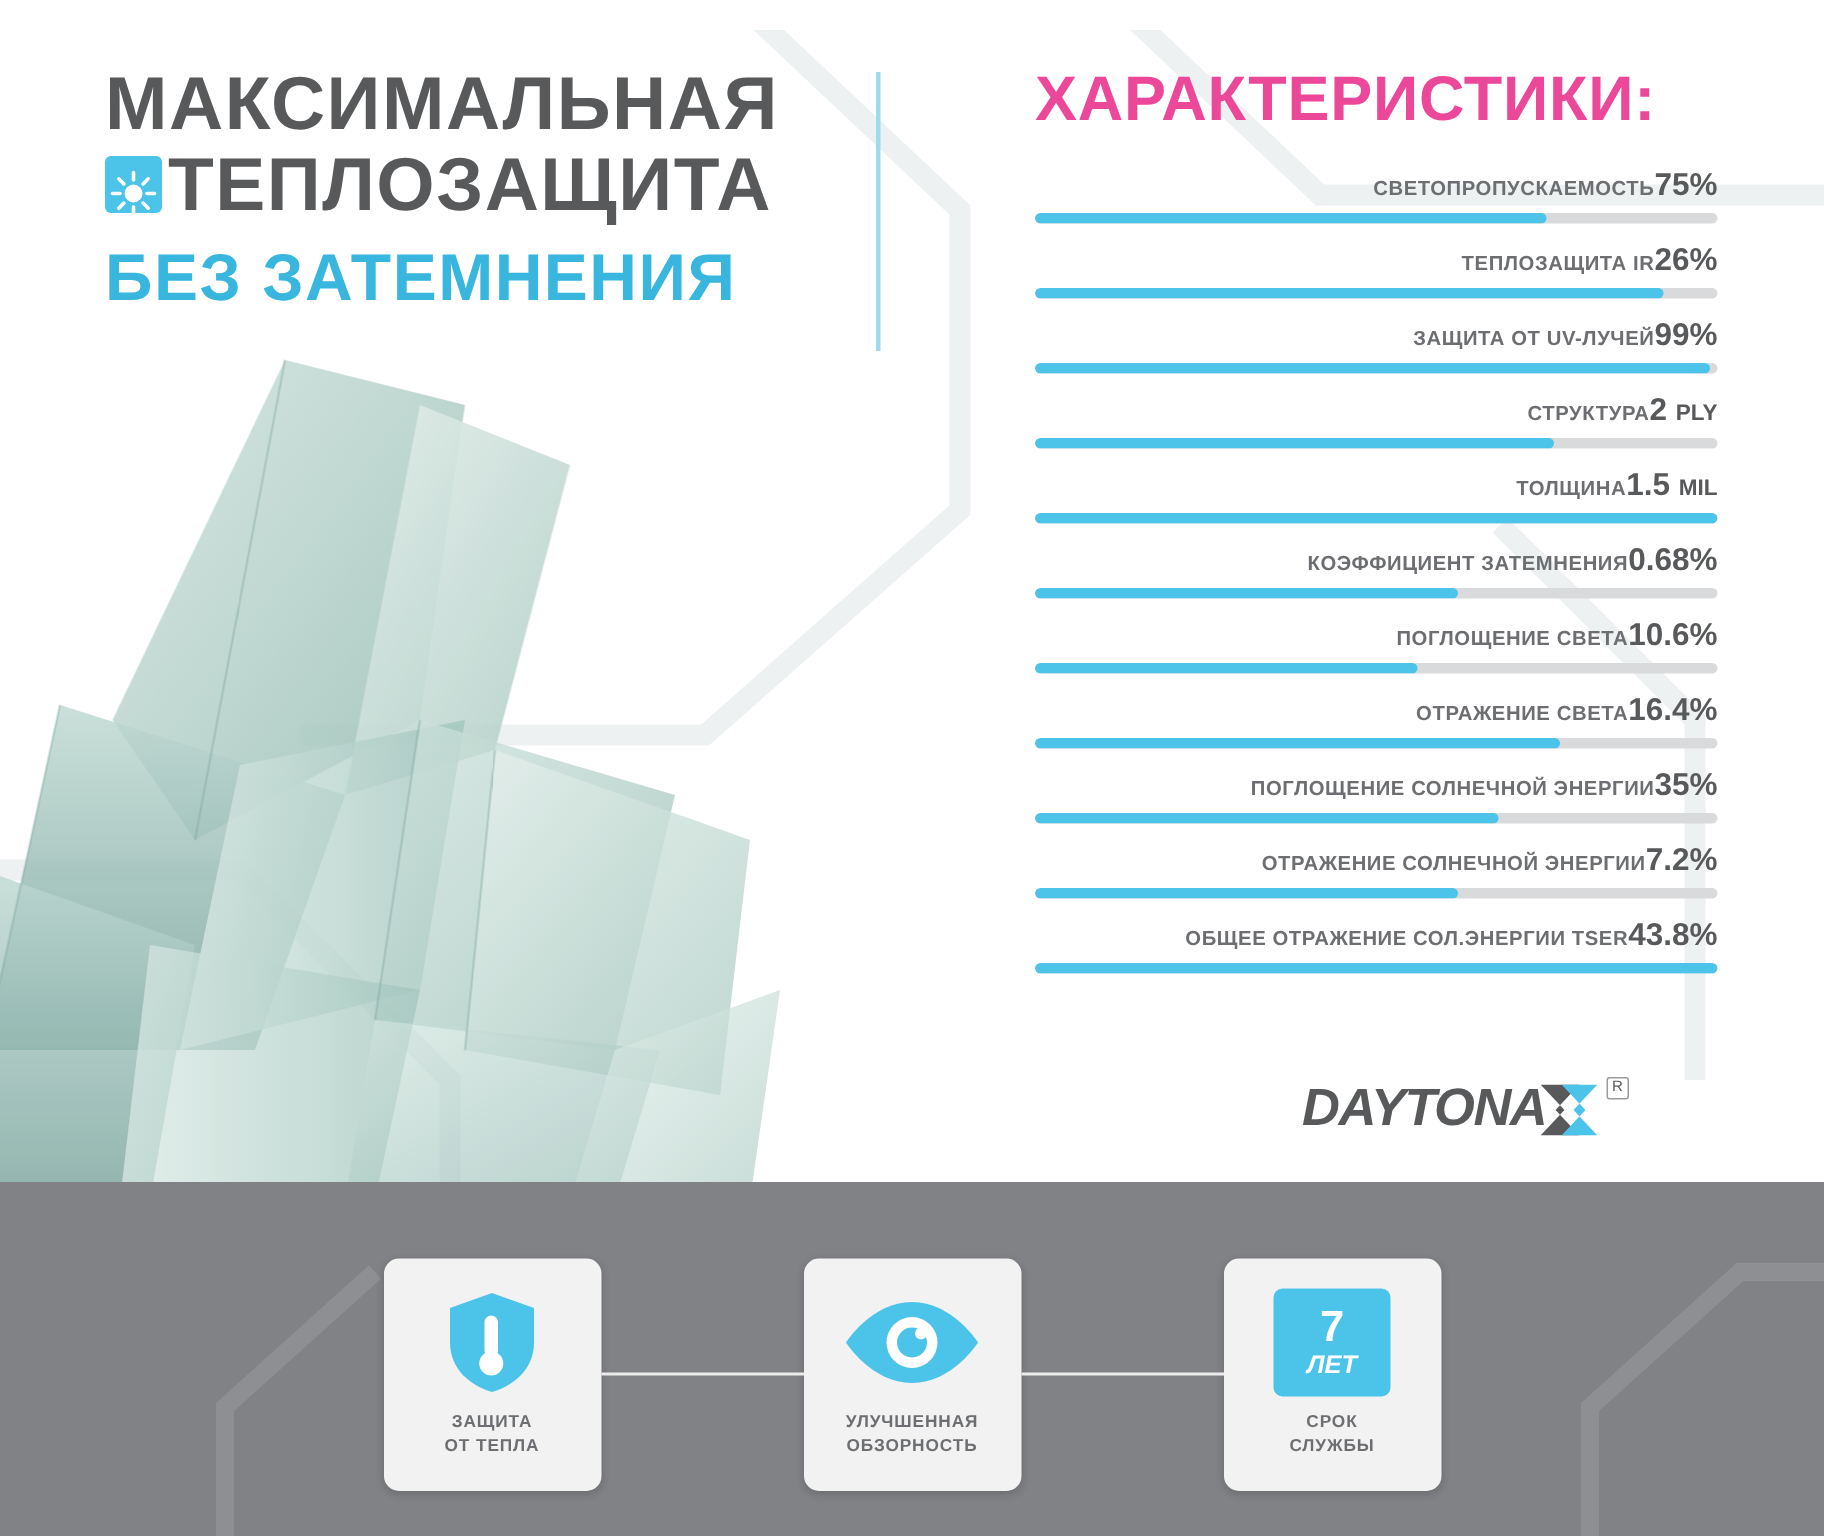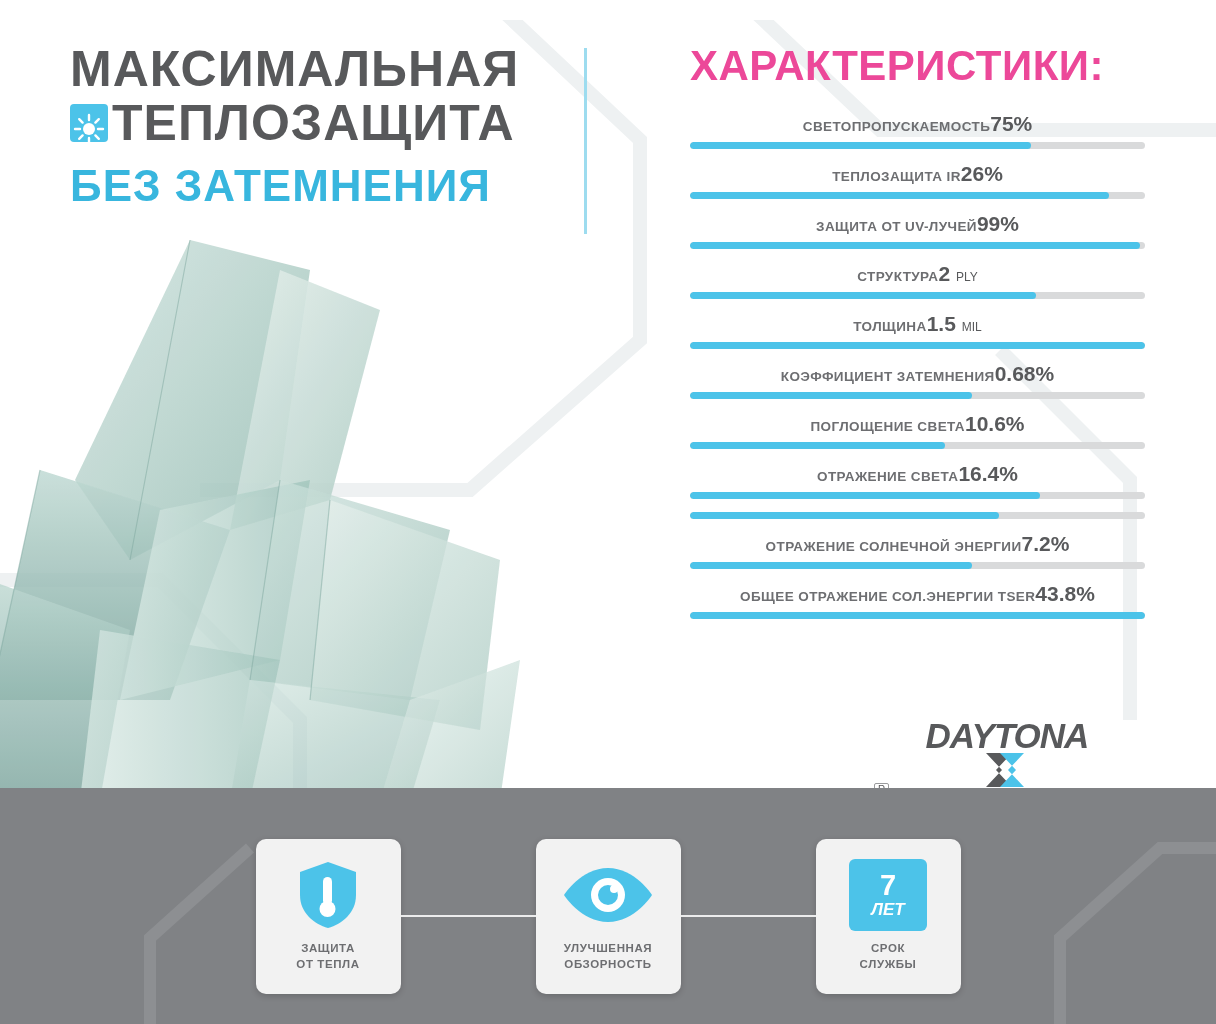--- a/index.html
+++ b/index.html
@@ -114,40 +114,40 @@
     font-weight: bold;
     color: #ec4899;
     letter-spacing: 0.5px;
     margin-bottom: 22px;
   }
   .spec-row {
     margin-bottom: 13px;
   }
   .spec-head {
     display: flex;
-    justify-content: center;
+    justify-content: flex-end;
     align-items: baseline;
     margin-bottom: 6px;
   }
   .spec-label {
     font-size: 13.5px;
     font-weight: bold;
     color: #6d6e71;
     letter-spacing: 0.4px;
     text-transform: uppercase;
   }
   .spec-value {
     font-size: 21px;
     font-weight: bold;
     color: #58595b;
     white-space: nowrap;
   }
   .spec-value .unit {
-    font-size: 12px;
-    font-weight: normal;
+    font-size: 15px;
+    font-weight: bold;
   }
   .bar-track {
     width: 100%;
     height: 7px;
     background: #d9dadb;
     border-radius: 4px;
     overflow: hidden;
   }
   .bar-fill {
     height: 100%;
@@ -157,21 +157,20 @@
 
   
   .logo {
     position: absolute;
     left: 868px;
     top: 698px;
     width: 278px;
     height: 40px;
     display: flex;
     align-items: center;
-    flex-direction: column;
   }
   .logo-text {
     font-size: 35px;
     font-weight: bold;
     font-style: italic;
     color: #58595b;
     letter-spacing: -1px;
     line-height: 1;
   }
   .logo-swoosh {
@@ -425,20 +424,24 @@
           <div class="spec-row">
             <div class="spec-head">
               <span class="spec-label">ОТРАЖЕНИЕ СВЕТА</span>
               <span class="spec-value"><span>16.4%</span></span>
             </div>
             <div class="bar-track">
               <div class="bar-fill" style="width: 77%;"></div>
             </div>
           </div>
           <div class="spec-row">
+            <div class="spec-head">
+              <span class="spec-label">ПОГЛОЩЕНИЕ СОЛНЕЧНОЙ ЭНЕРГИИ</span>
+              <span class="spec-value"><span>35%</span></span>
+            </div>
             <div class="bar-track">
               <div class="bar-fill" style="width: 68%;"></div>
             </div>
           </div>
           <div class="spec-row">
             <div class="spec-head">
               <span class="spec-label">ОТРАЖЕНИЕ СОЛНЕЧНОЙ ЭНЕРГИИ</span>
               <span class="spec-value"><span>7.2%</span></span>
             </div>
             <div class="bar-track">

